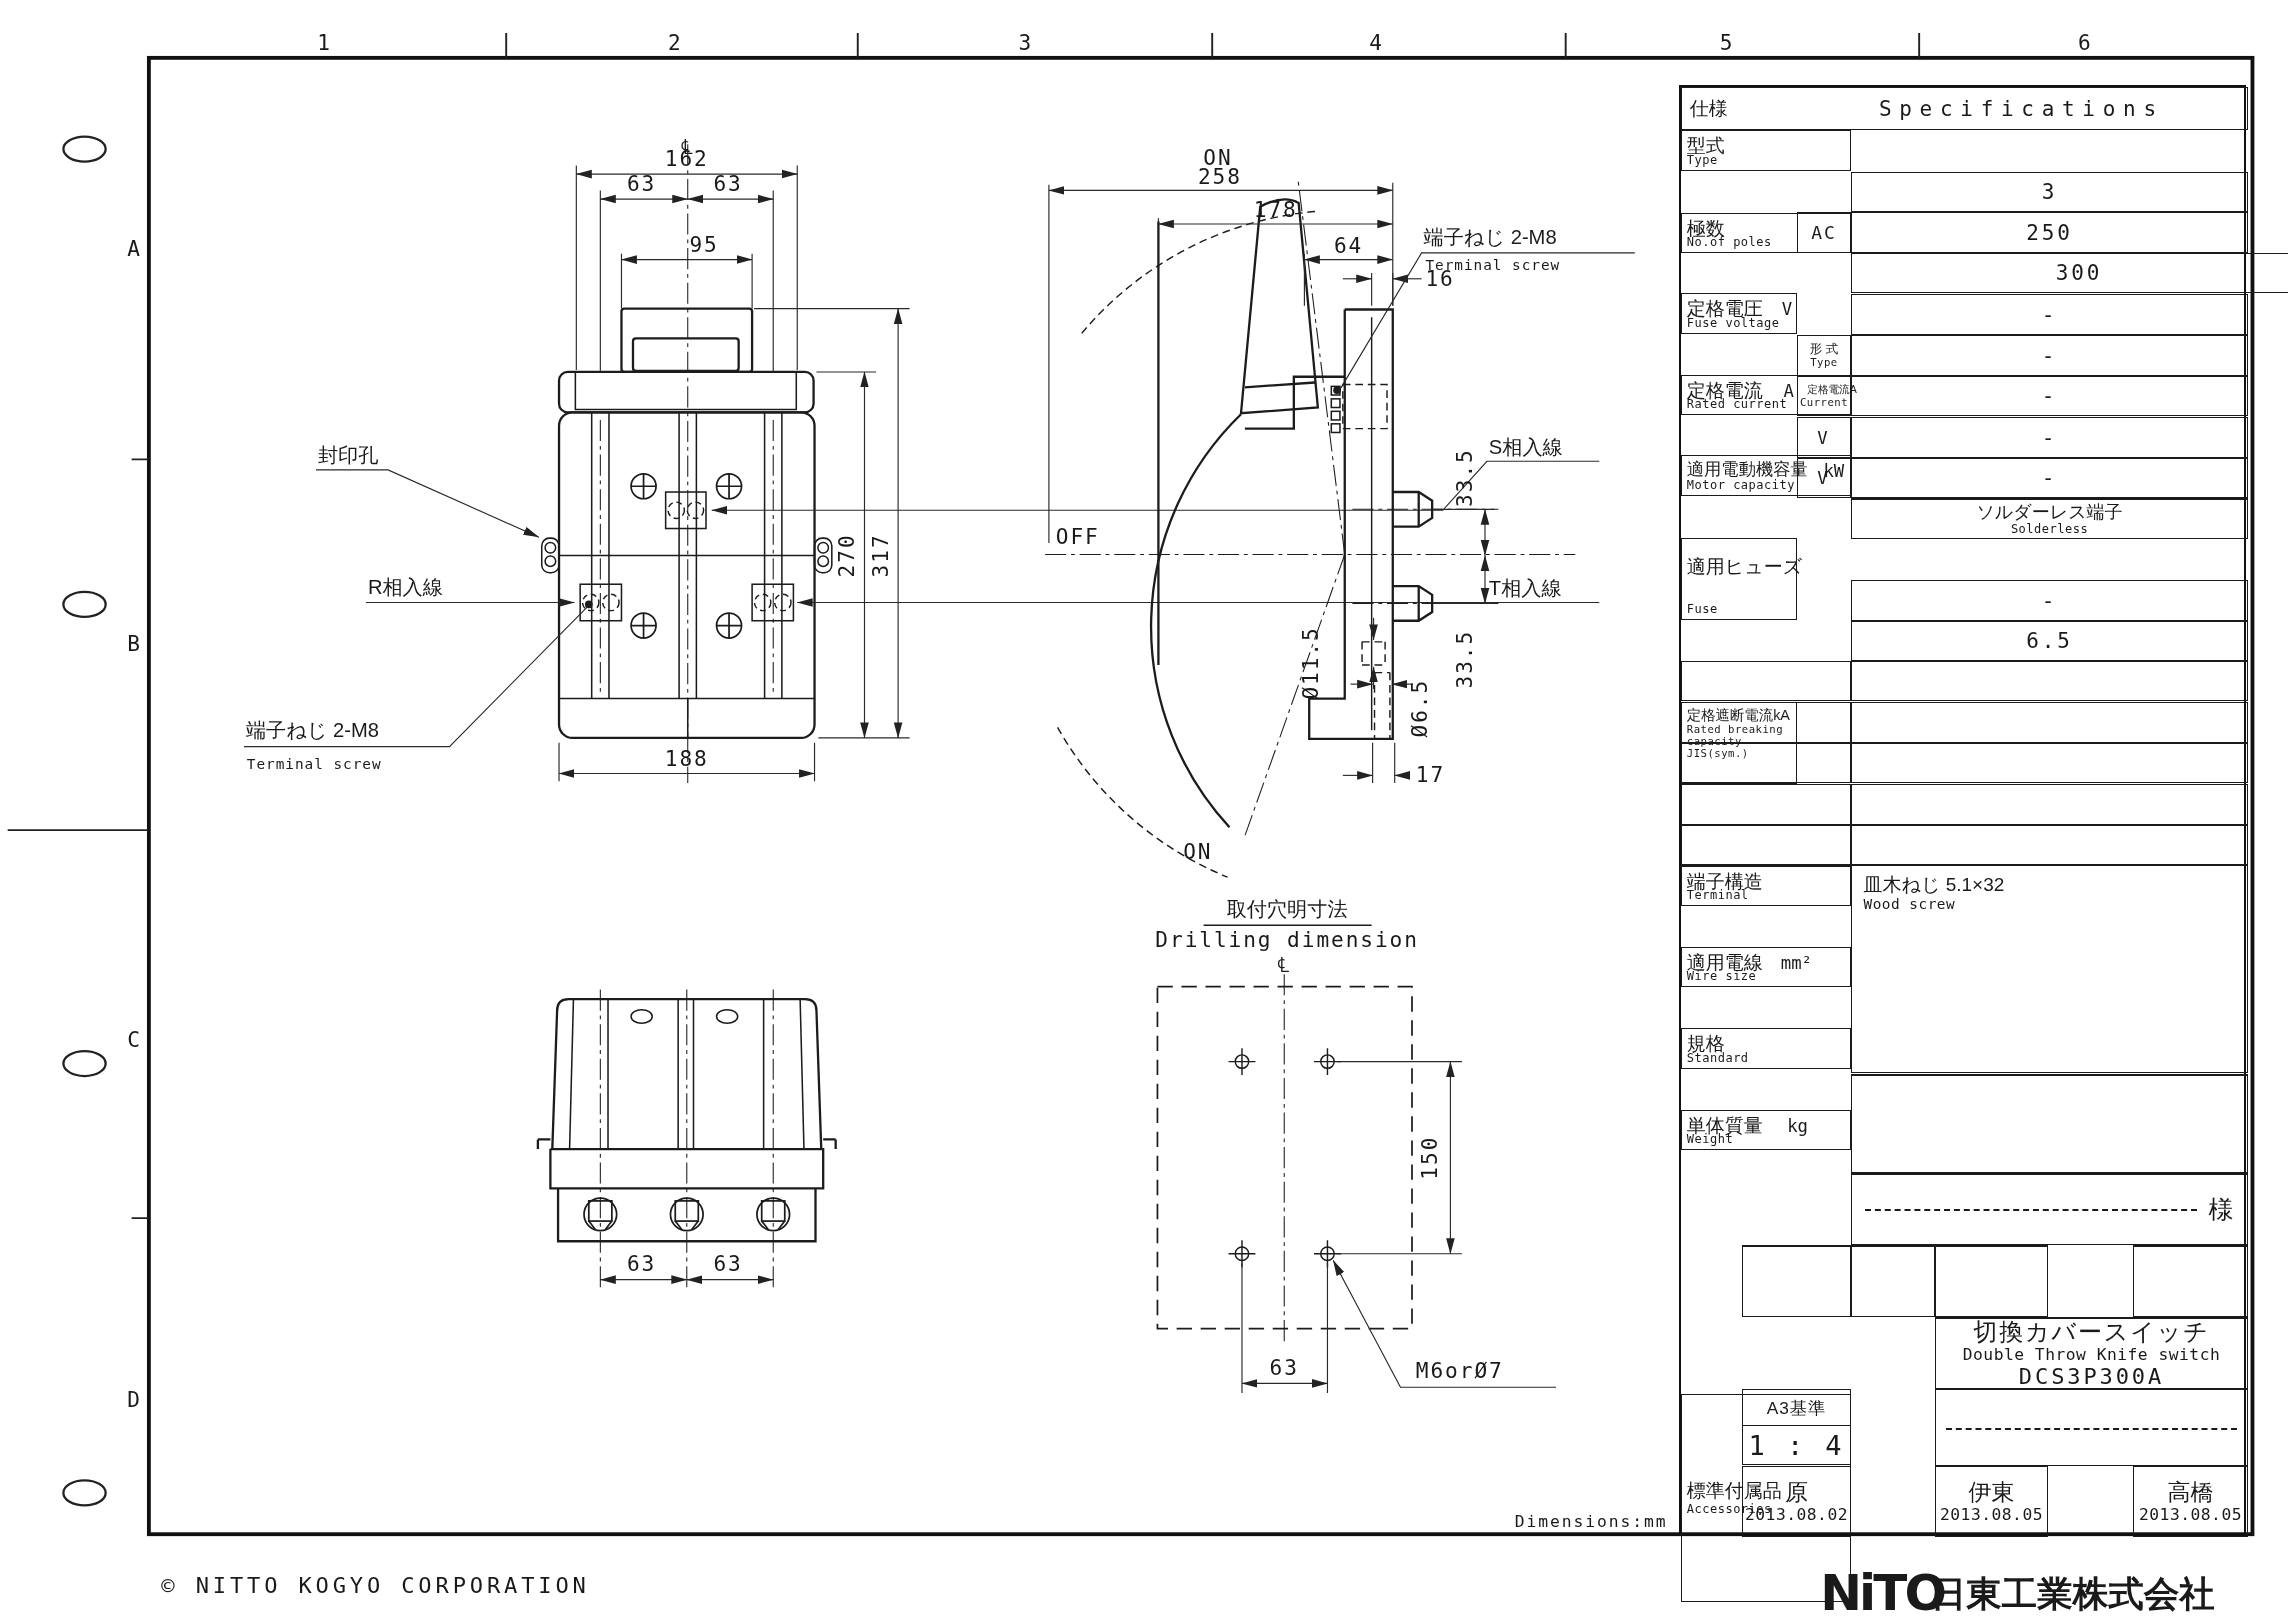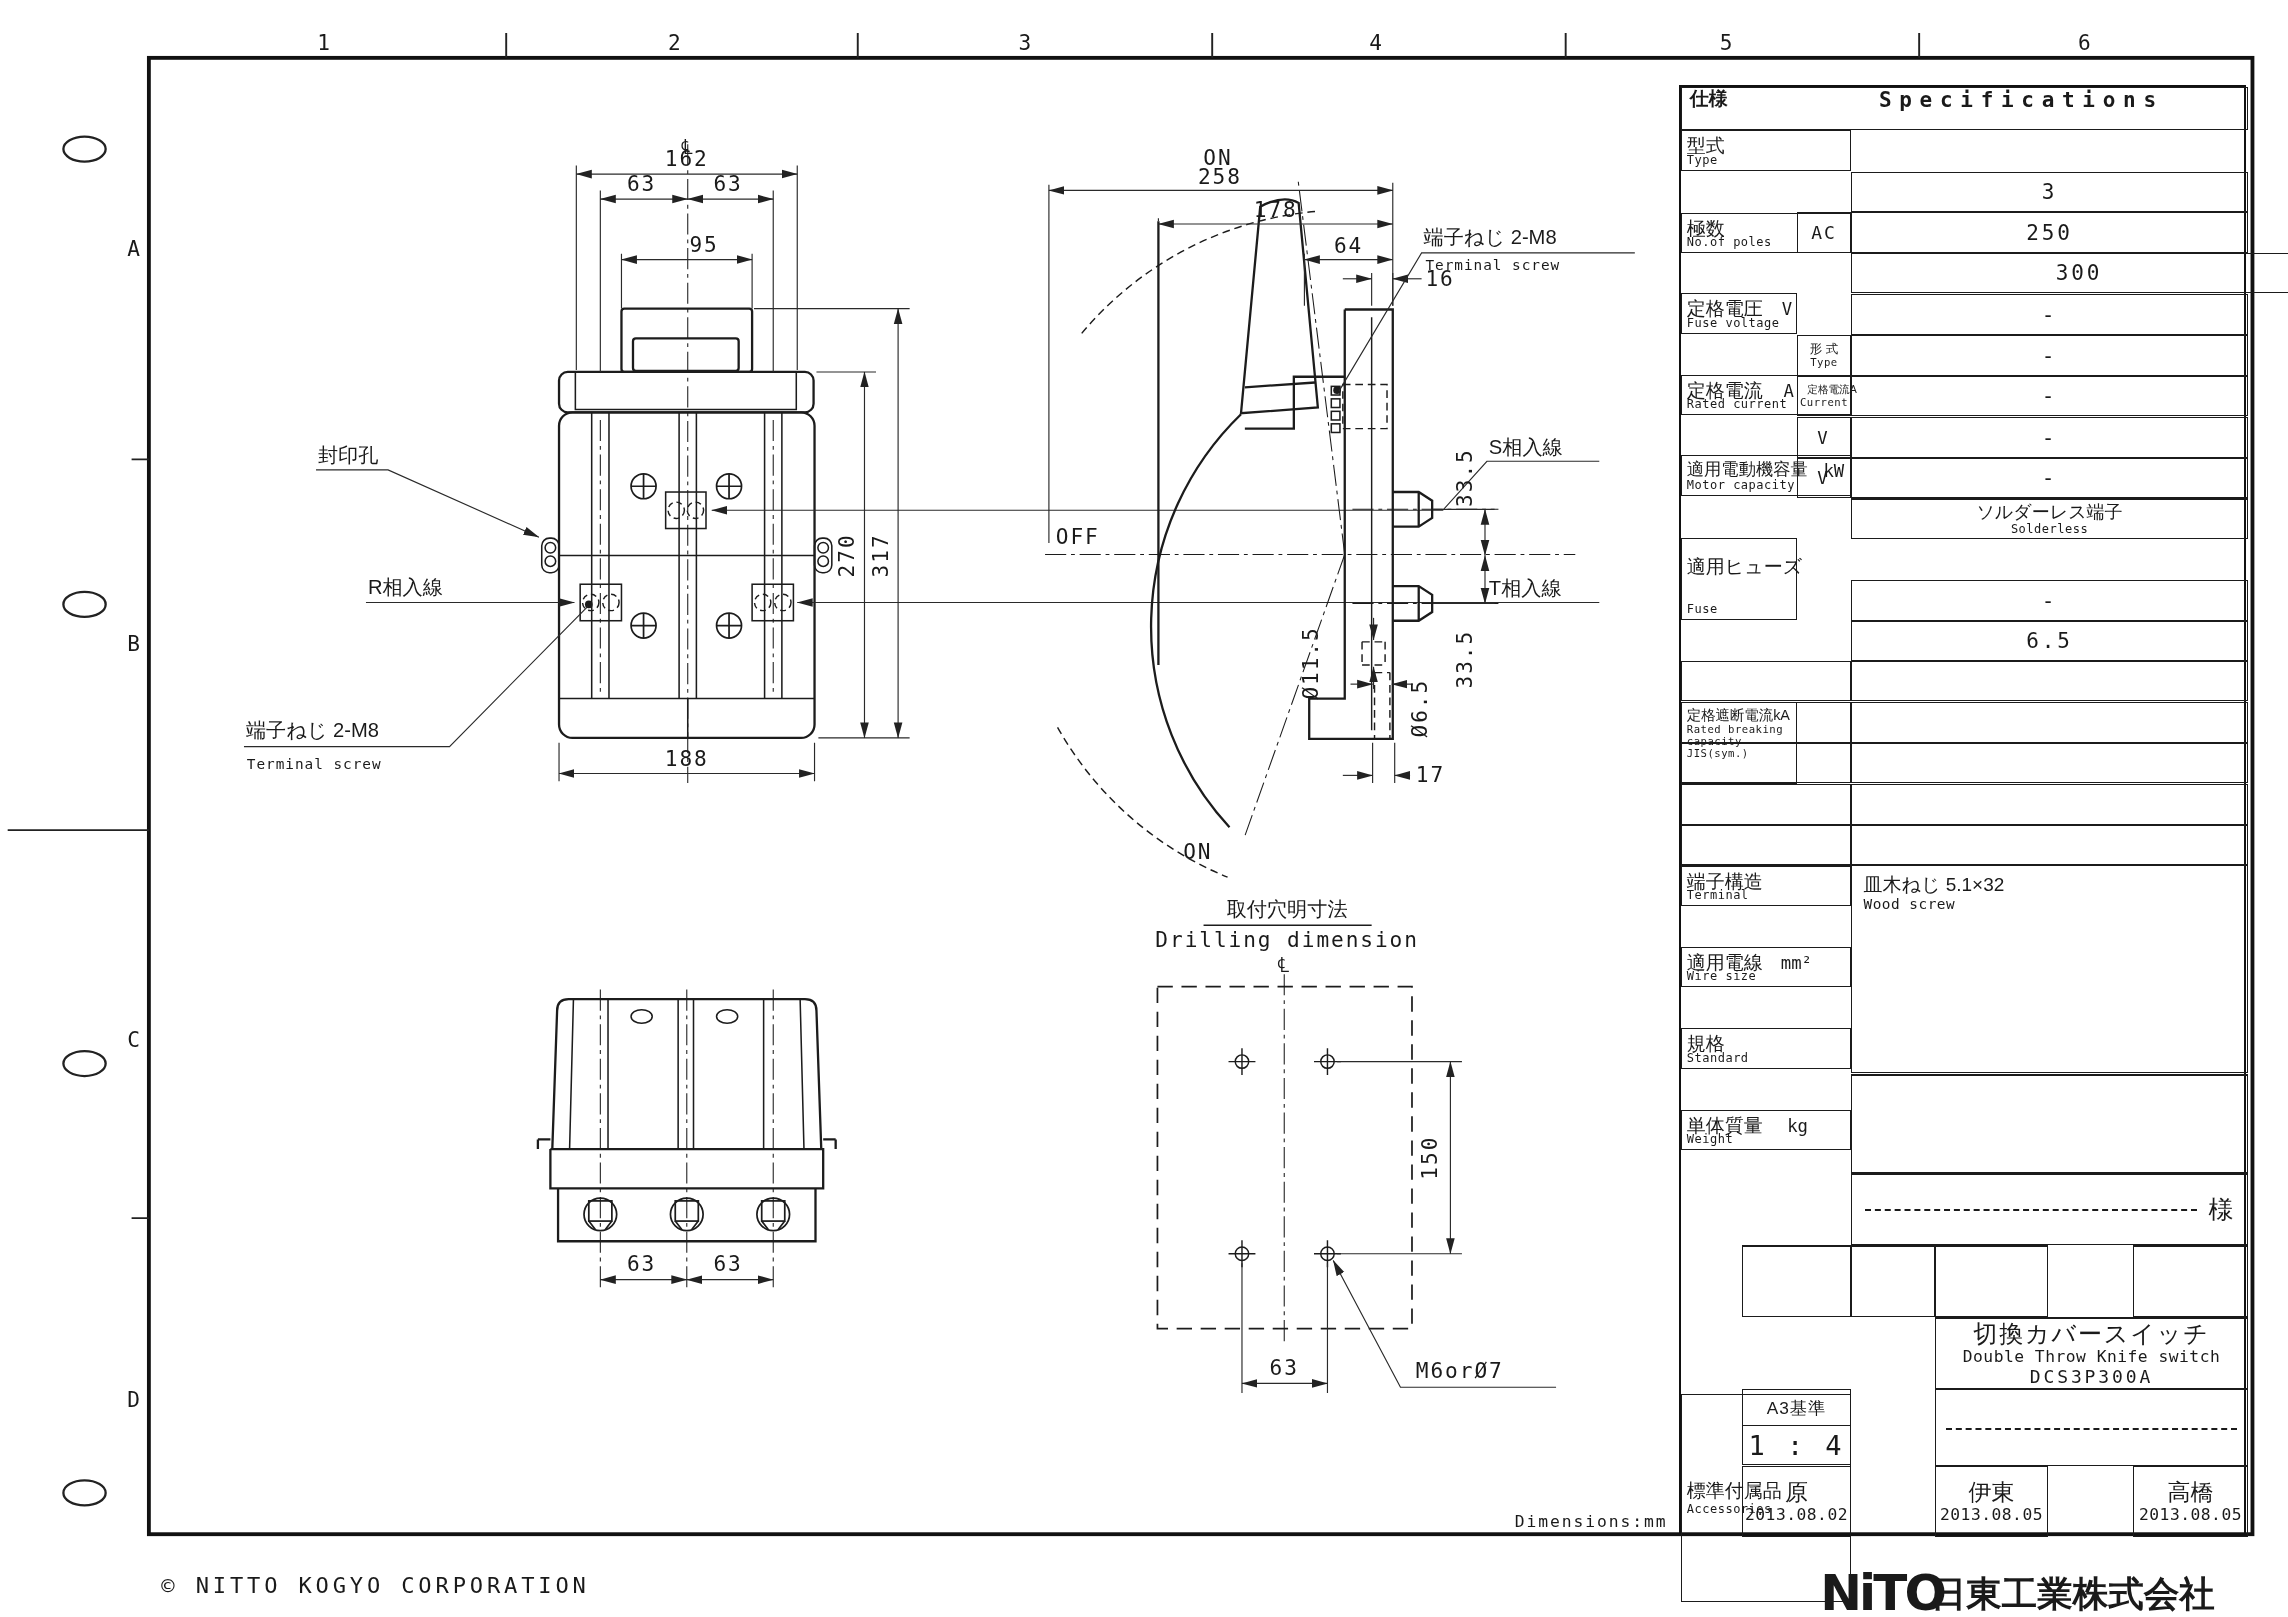--- a/index.html
+++ b/index.html
@@ -282,21 +282,21 @@
   <text class="tx" x="1736" y="1590" text-anchor="end" style="font-size:17px;">Dimensions:mm</text>
   <text class="tx" x="168" y="1658" style="font-size:23px;letter-spacing:4px;">© NITTO KOGYO CORPORATION</text>
   <g>
     <text x="1895" y="1676" style="font-family:'DejaVu Sans',sans-serif;font-size:52px;font-weight:bold;letter-spacing:-3px;">NiTO</text>
     <text x="2010" y="1672" style="font-family:'Liberation Sans',sans-serif;font-size:37px;font-weight:bold;">日東工業株式会社</text>
   </g>
 </svg>
 
 <div style="position:absolute;left:1679px;top:85px;width:567px;height:1450px;box-sizing:border-box;border:2.9px solid #111;">
 
-  <div class="c" style="left:0;top:0;width:567px;height:43px;display:flex;font-weight:bold;">
+  <div class="c" style="left:0;top:0;width:567px;height:43px;display:flex;align-items:center;">
     <span class="jp" style="padding-left:7.7px;width:106px;">仕様</span>
     <span style="flex:1;text-align:center;font-family:'DejaVu Sans Mono',monospace;font-size:21px;letter-spacing:7.7px;">Specifications</span>
   </div>
 
   <div class="c lab" style="left:0;top:43px;width:170px;height:41px;">
     <div class="jp">型式</div>
     <div class="en botlab">Type</div>
   </div>
 
   <div class="c lab" style="left:0;top:85px;width:170px;height:40px;">
@@ -410,21 +410,21 @@
 
   <div class="c" style="left:61px;top:1158px;width:109px;height:72px;border-top-width:2.9px;"></div>
   <div class="c" style="left:170px;top:1158px;width:84px;height:72px;border-top-width:2.9px;"></div>
   <div class="c" style="left:254px;top:1158px;width:113px;height:72px;border-top-width:2.9px;"></div>
 
   <div class="c" style="left:452px;top:1158px;width:115px;height:72px;border-top-width:2.9px;"></div>
 
   <div class="c vcol" style="left:254px;top:1230px;width:313px;height:72px;border-top-width:2.9px;">
     <div class="jp" style="font-size:24px;letter-spacing:1.9px;">切換カバースイッチ</div>
     <div class="en" style="font-size:16.3px;">Double Throw Knife switch</div>
-    <div class="en" style="font-size:18px;letter-spacing:2.9px;">DCS3P300A</div>
+    <div class="en" style="font-size:22px;letter-spacing:2.9px;">DCS3P300A</div>
   </div>
 
   <div class="c val" style="left:61px;top:1302px;width:109px;height:37px;font-size:17.3px;font-family:'Liberation Sans',sans-serif;letter-spacing:1px;">A3基準</div>
   <div class="c val" style="left:61px;top:1338px;width:109px;height:40px;font-size:27px;text-align:right;">1 : 4</div>
 
   <div class="c" style="left:254px;top:1302px;width:313px;height:77px;">
     <div style="position:absolute;left:9.6px;right:9.6px;top:50%;border-top:2.3px dashed #1b1b1b;"></div>
   </div>
 
   <div class="c vcol" style="left:61px;top:1379px;width:109px;height:71px;">

